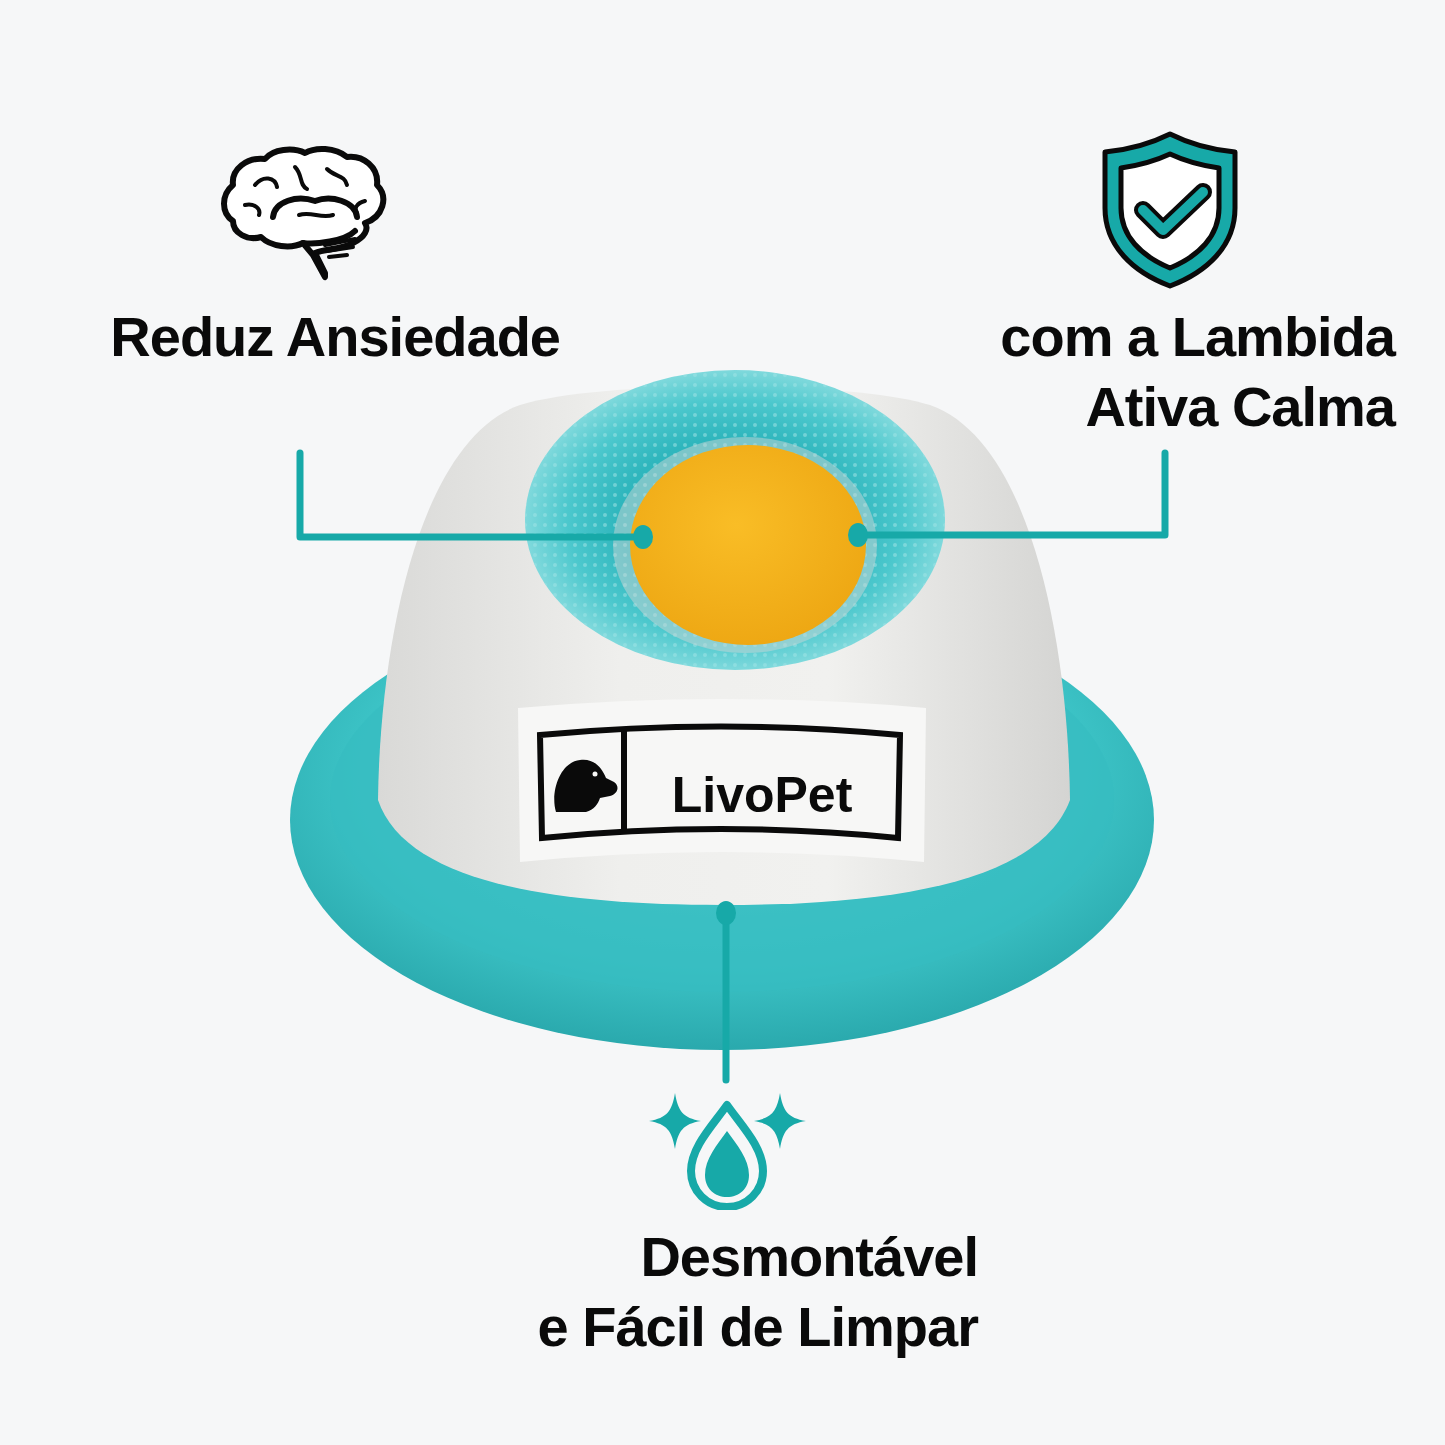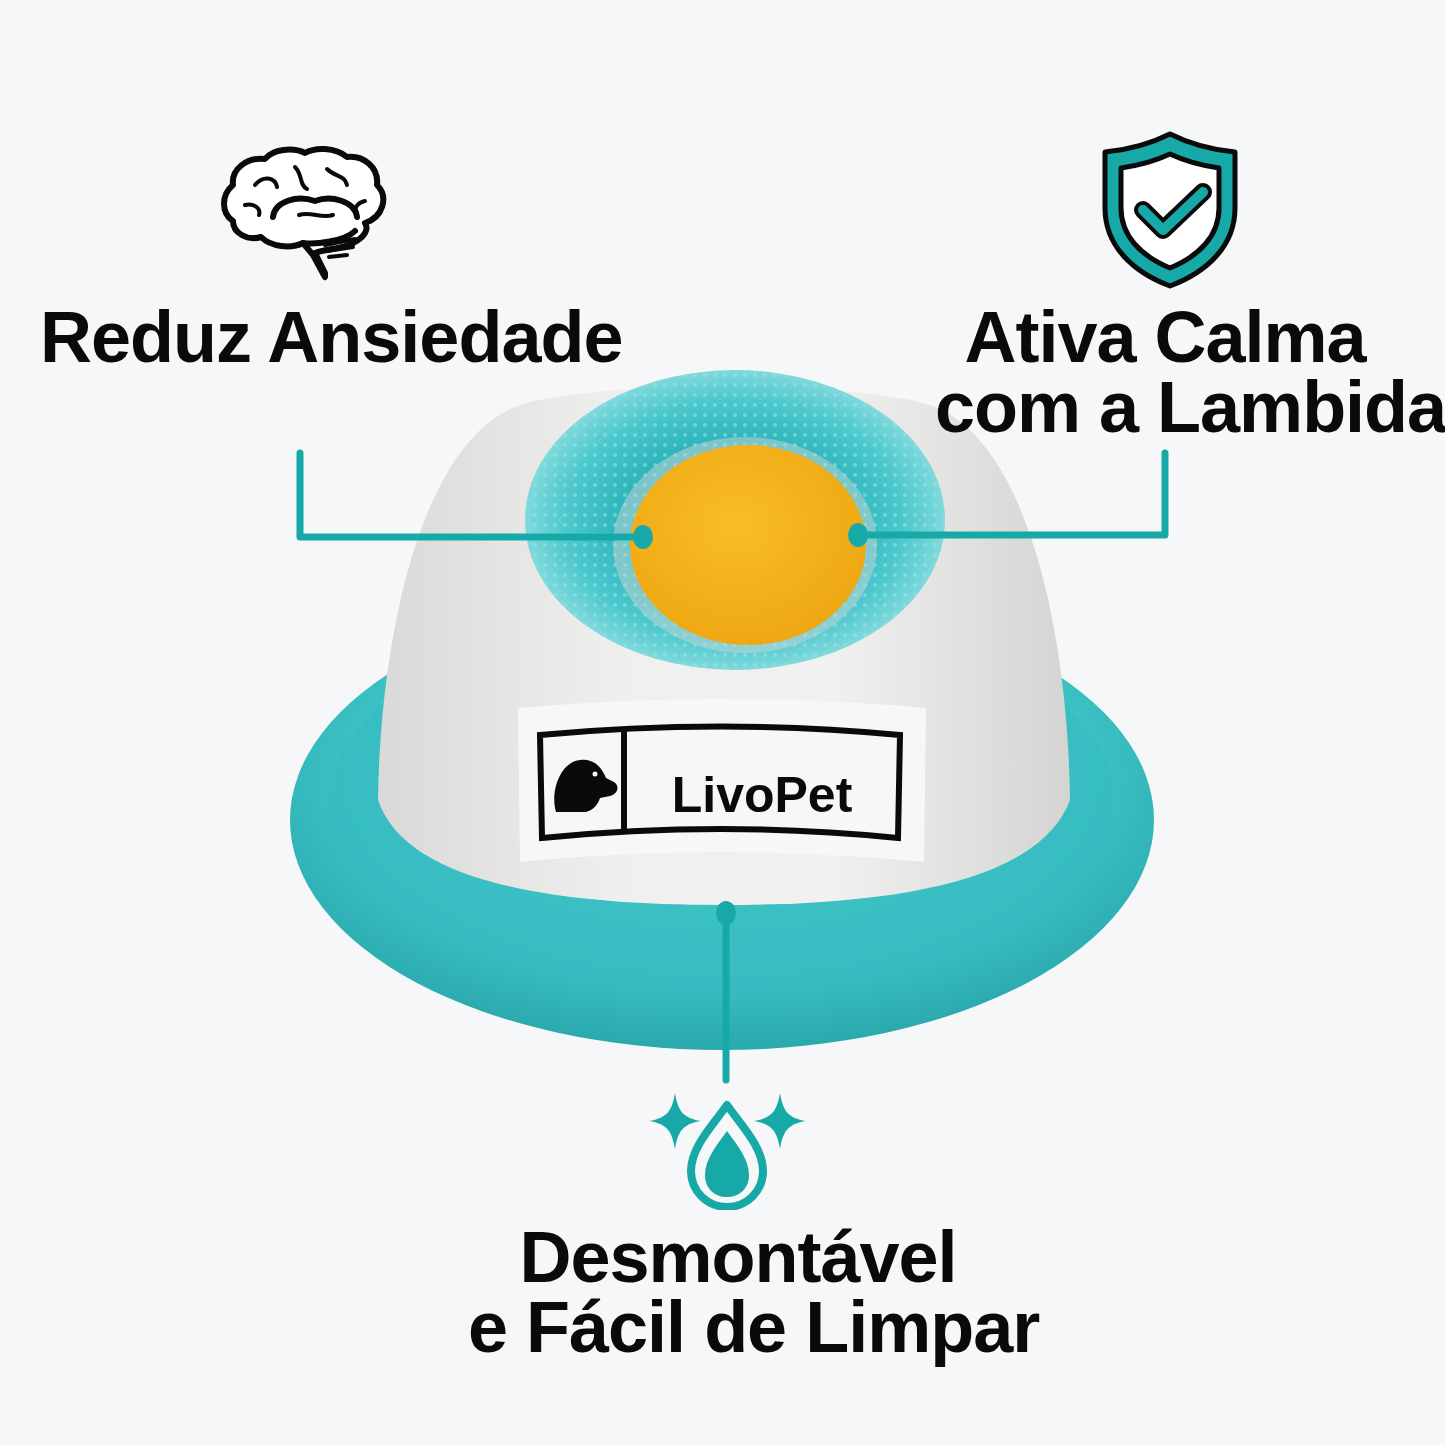--- a/index.html
+++ b/index.html
@@ -6,26 +6,26 @@
   body {
     width: 1445px; height: 1445px; overflow: hidden;
     background: #f6f7f8;
     font-family: "Liberation Sans", "DejaVu Sans", sans-serif;
     position: relative;
   }
   .stage { position: absolute; left: 0; top: 0; width: 1445px; height: 1445px; }
   .abs { position: absolute; }
   .heading {
     position: absolute; color: #0a0a0a; font-weight: 700;
-    text-align: center; line-height: 70px; font-size: 72px; letter-spacing: -1px;
+    text-align: right; line-height: 70px; font-size: 56px; letter-spacing: -1px;
   }
   .heading span { display: block; white-space: nowrap; }
   #h-left { left: 40px; top: 302px; width: 520px; }
   #h-right { left: 935px; top: 302px; width: 460px; }
-  #h-bottom { left: 468px; top: 1222px; width: 540px; }
+  #h-bottom { left: 438px; top: 1222px; width: 540px; }
   svg { display: block; }
 </style>
 </head>
 <body>
 
 <div class="stage">
 
   <svg class="abs" style="left:0;top:0" width="1445" height="1445" viewBox="0 0 1445 1445">
     <defs>
       <radialGradient id="baseGrad" cx="50%" cy="40%" r="60%">
@@ -120,21 +120,21 @@
       <path d="M 135 8 C 138 26, 143 33, 161 36 C 143 39, 138 46, 135 64 C 132 46, 127 39, 109 36 C 127 33, 132 26, 135 8 Z"></path>
     </g>
     <path d="M 82 20 C 96 40, 118 62, 118 86 C 118 106, 102 122, 82 122 C 62 122, 46 106, 46 86 C 46 62, 68 40, 82 20 Z" fill="none" stroke="#17a9a8" stroke-width="8" stroke-linejoin="round"></path>
     <path d="M 82 46 C 92 60, 104 74, 104 90 C 104 104, 94 112, 82 112 C 70 112, 60 104, 60 90 C 60 74, 72 60, 82 46 Z" fill="#17a9a8"></path>
   </svg>
 
   <div class="heading" id="h-left">
     <span>Reduz Ansiedade</span>
   </div>
   <div class="heading" id="h-right">
+    <span>com a Lambida</span>
     <span>Ativa Calma</span>
-    <span>com a Lambida</span>
   </div>
   <div class="heading" id="h-bottom">
     <span>Desmontável</span>
     <span>e Fácil de Limpar</span>
   </div>
 
 </div>
 
 </body></html>

